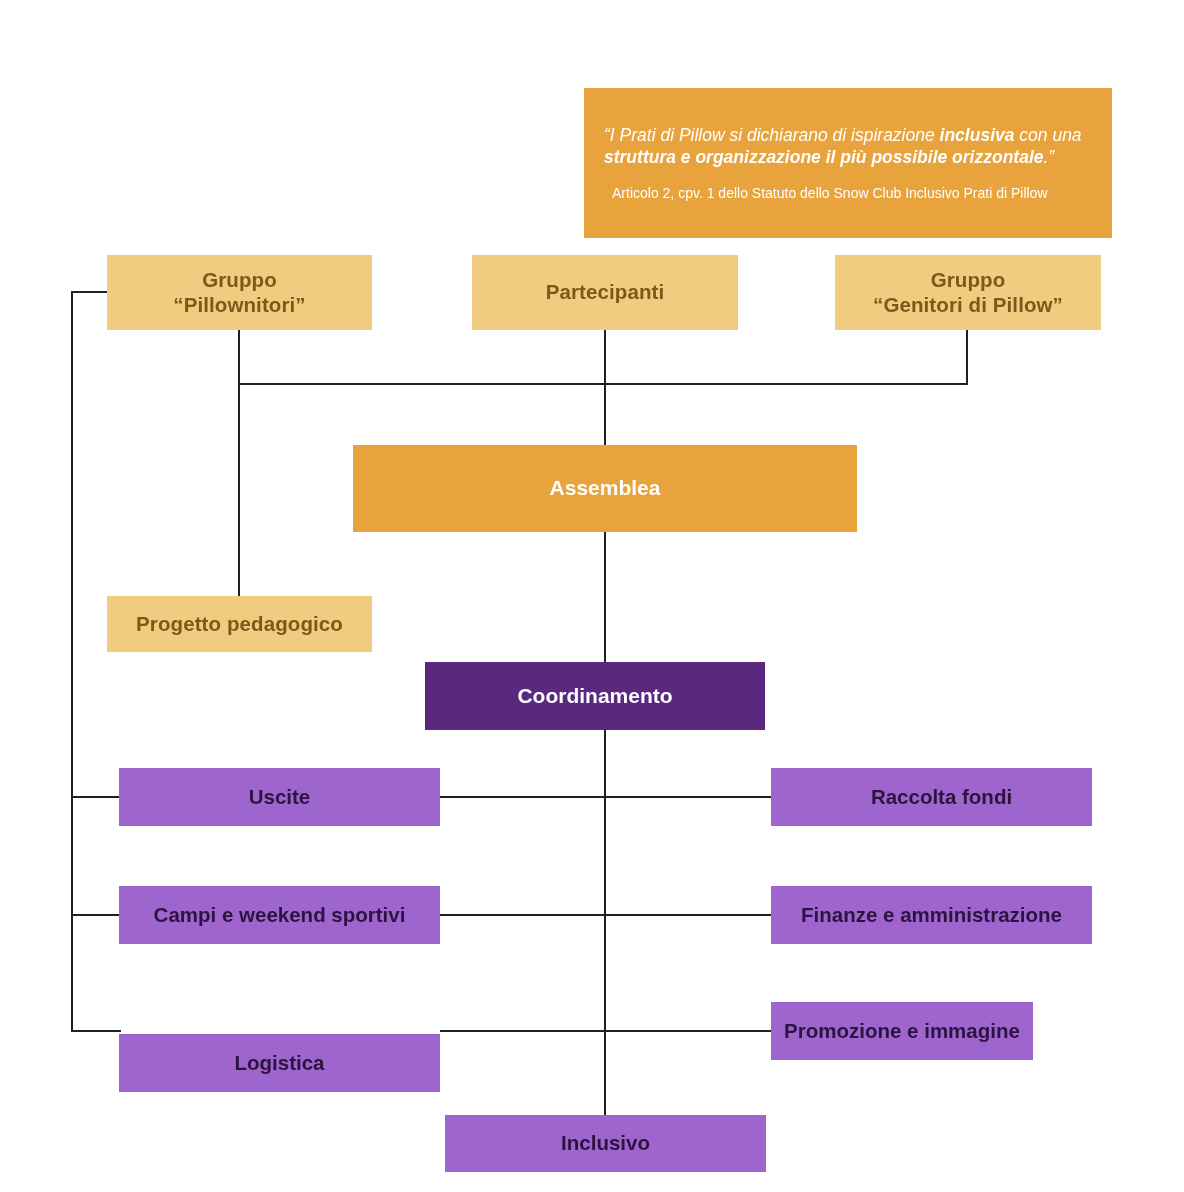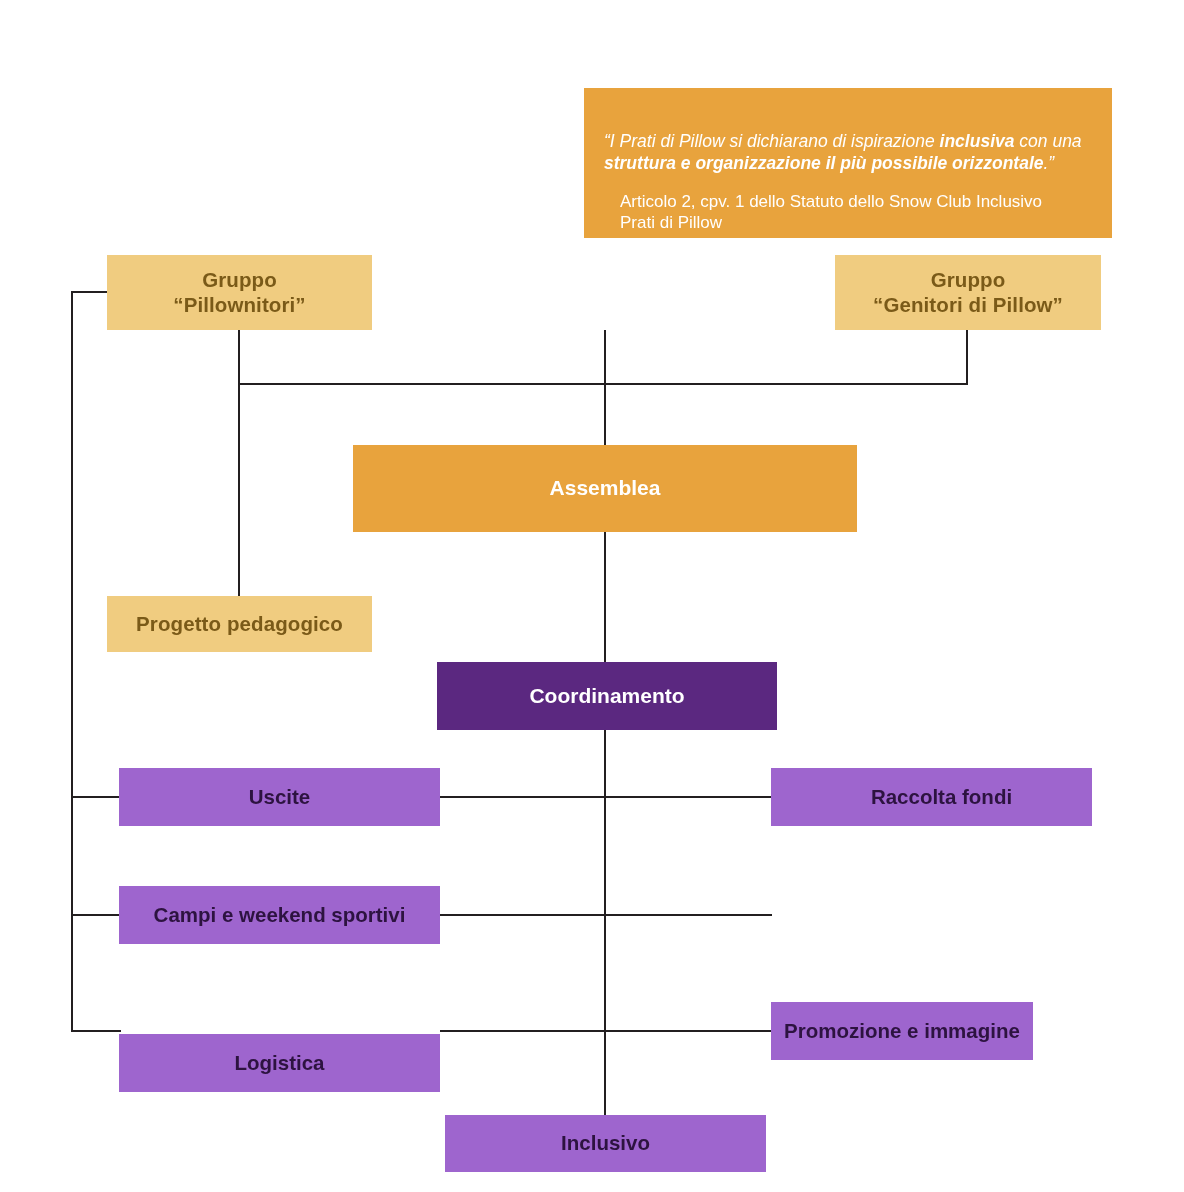--- a/index.html
+++ b/index.html
@@ -44,27 +44,27 @@
     background:#e8a33d;
     color:#ffffff;
     box-sizing:border-box;
     padding:26px 20px 14px 20px;
     z-index:3;
   }
   #quote-text{
     font-style:italic;
     font-size:17.5px;
     line-height:1.28;
-    margin:16px 0 16px 0;
+    margin:10px 0 16px 0;
   }
   #quote-text b{font-weight:bold;font-style:italic;}
   #quote-source{
-    font-size:17px;
+    font-size:14px;
     line-height:1.25;
-    margin:16px;
+    margin:8px;
     font-style:normal;
   }
 </style>
 </head>
 <body>
 
 <div id="chart">
 
   <div class="line h" style="left:71px;top:291px;width:38px;"></div>
   <div class="line v" style="left:71px;top:291px;height:740px;"></div>
@@ -93,47 +93,53 @@
   <div id="quote-card">
     <p id="quote-text"><span>“I Prati di Pillow si dichiarano di ispirazione </span><b>inclusiva</b><span> con una </span><b>struttura e organizzazione il più possibile orizzontale</b><span>.”</span></p>
     <p id="quote-source">Articolo 2, cpv. 1 dello Statuto dello Snow Club Inclusivo Prati di Pillow</p>
   </div>
 
   <div class="node tan" style="left:107px;top:255px;width:265px;height:75px;">
     <span class="lbl">Gruppo
 “Pillownitori”</span>
   </div>
 
+  <div class="node tan" style="left:472px;top:255px;width:266px;height:75px;">
+    <span class="lbl">Partecipanti</span>
+  </div>
 
   <div class="node tan" style="left:835px;top:255px;width:266px;height:75px;">
     <span class="lbl">Gruppo
 “Genitori di Pillow”</span>
   </div>
 
   <div class="node orange" style="left:353px;top:445px;width:504px;height:87px;">
     <span class="lbl">Assemblea</span>
   </div>
 
   <div class="node tan" style="left:107px;top:596px;width:265px;height:56px;">
     <span class="lbl">Progetto pedagogico</span>
   </div>
 
-  <div class="node darkpurple" style="left:437px;top:662px;width:340px;height:68px;">
+  <div class="node darkpurple" style="left:425px;top:662px;width:340px;height:68px;">
     <span class="lbl">Coordinamento</span>
   </div>
 
   <div class="node lightpurple" style="left:119px;top:768px;width:321px;height:58px;padding-left:8px;">
     <span class="lbl">Uscite</span>
   </div>
   <div class="node lightpurple" style="left:771px;top:768px;width:321px;height:58px;padding-left:28px;">
     <span class="lbl">Raccolta fondi</span>
   </div>
 
   <div class="node lightpurple" style="left:119px;top:886px;width:321px;height:58px;">
     <span class="lbl">Campi e weekend sportivi</span>
+  </div>
+  <div class="node lightpurple" style="left:771px;top:886px;width:321px;height:58px;">
+    <span class="lbl">Finanze e amministrazione</span>
   </div>
 
   <div class="node lightpurple" style="left:119px;top:1034px;width:321px;height:58px;">
     <span class="lbl">Logistica</span>
   </div>
   <div class="node lightpurple" style="left:771px;top:1002px;width:262px;height:58px;">
     <span class="lbl">Promozione e immagine</span>
   </div>
 
   <div class="node lightpurple" style="left:445px;top:1115px;width:321px;height:57px;">

